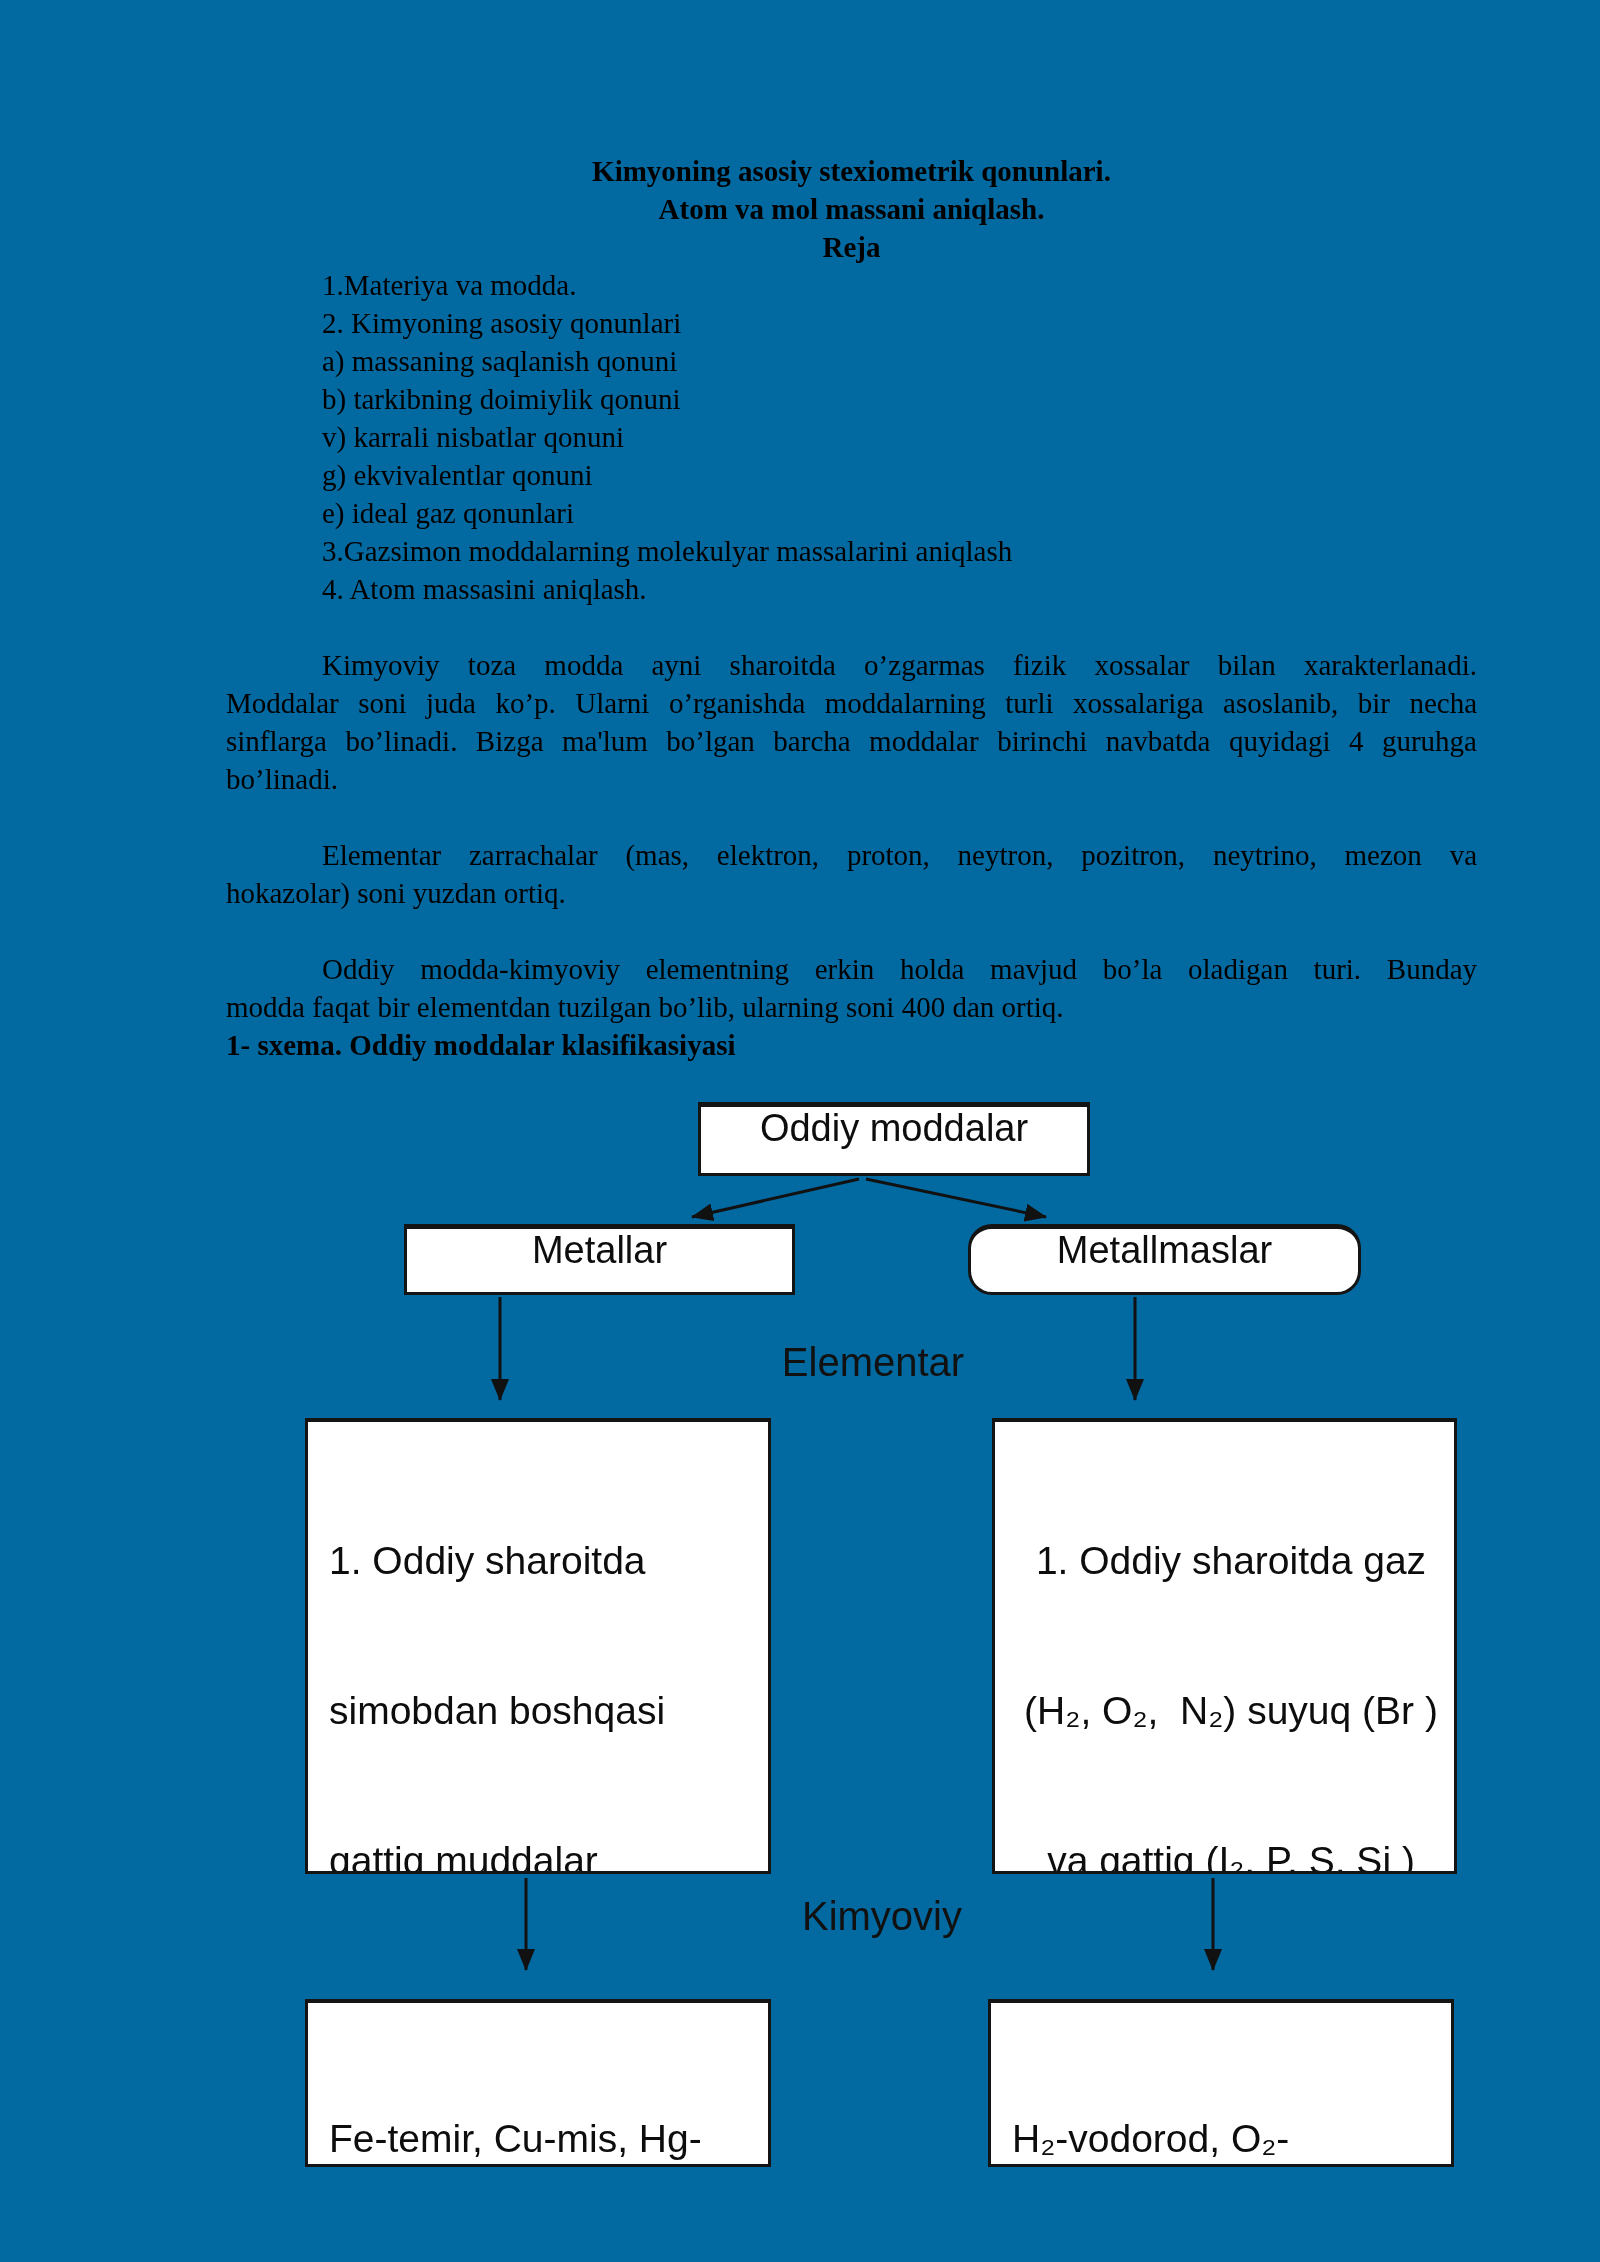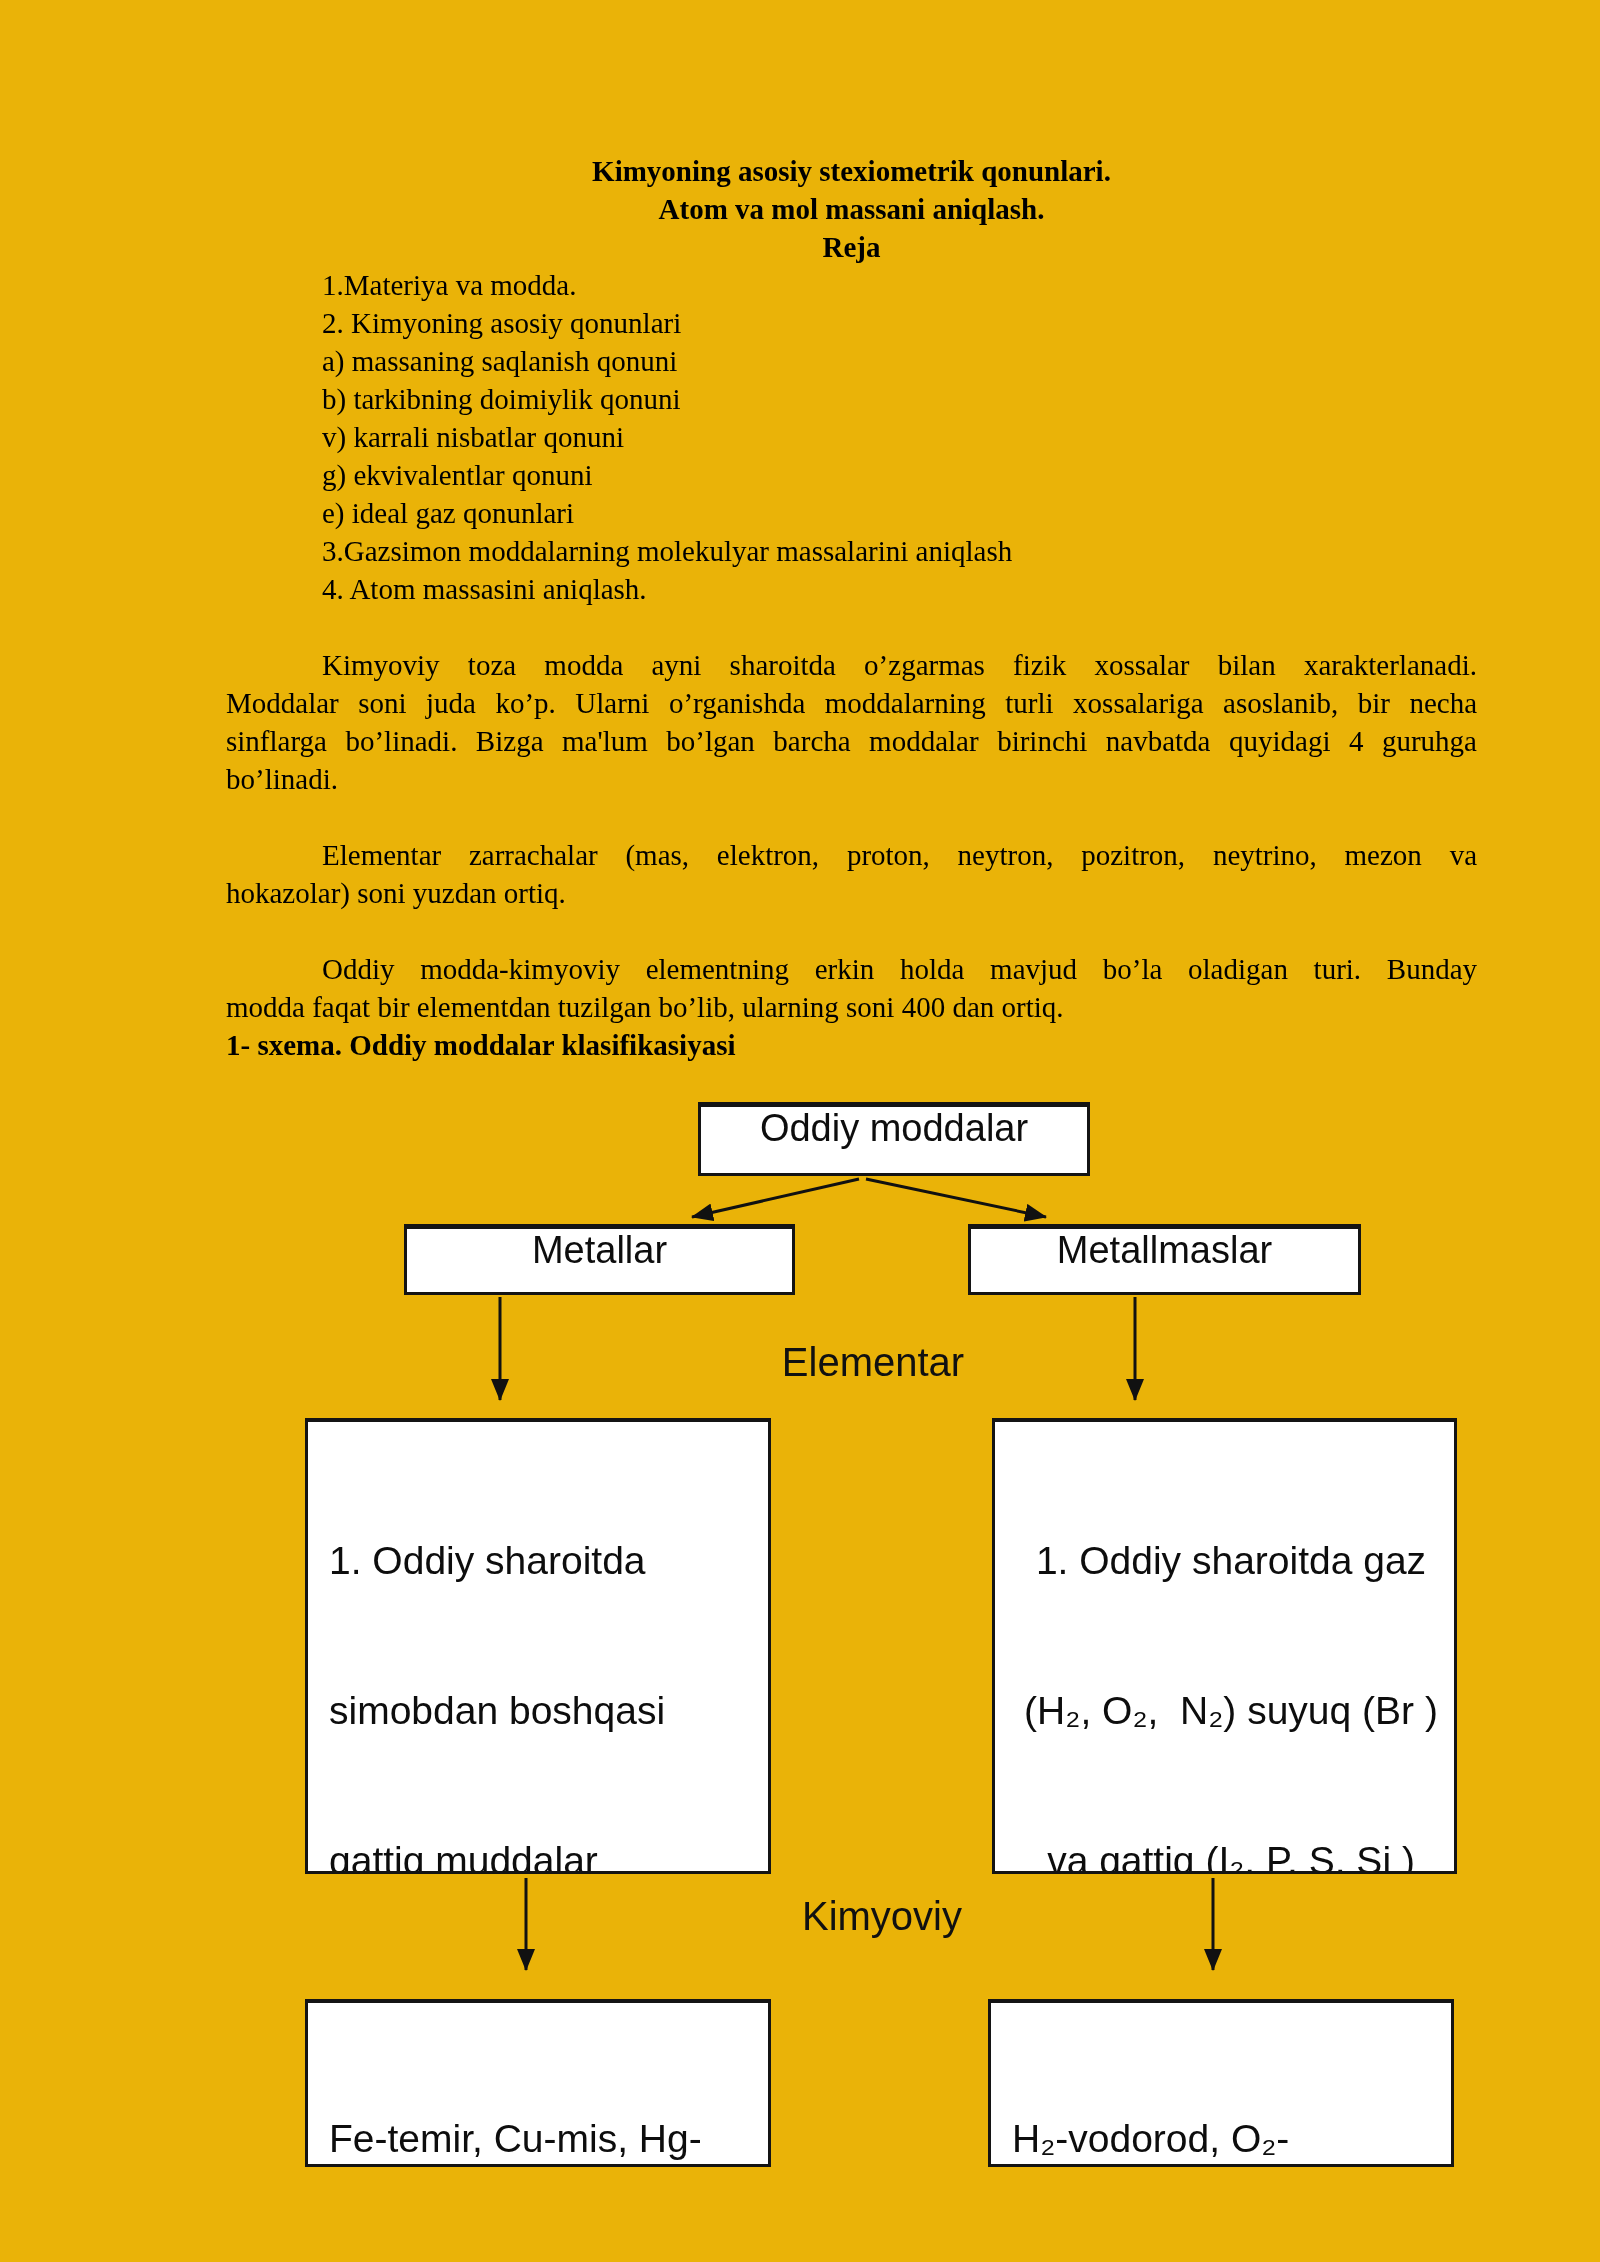--- a/index.html
+++ b/index.html
@@ -1,17 +1,17 @@
 <!DOCTYPE html>
 <html><head>
 <meta charset="utf-8">
 <style>
   html,body{margin:0;padding:0;background:#9c9c9c;}
   .page{
-    position:relative;width:1600px;height:2262px;background:#eab308;
+    position:relative;width:1600px;height:2262px;background:#0369a1;
     color:#000;font-family:"Liberation Serif",serif;overflow:hidden;
     margin:0 auto;
   }
   
   .text-flow{
     position:absolute;left:226px;top:152px;width:1251px;
     font-size:29px;line-height:38px;
   }
   .tline{height:38px;white-space:pre-wrap;overflow:hidden;}
   .title-line{text-align:center;font-weight:bold;}
@@ -23,21 +23,21 @@
   .item-line-2{padding-left:2px;}
   
   .node,.bigbox{
     position:absolute;box-sizing:border-box;background:#fff;
     border:3px solid #141414;border-top-width:5px;
     font-family:"Liberation Sans","DejaVu Sans",sans-serif;color:#0d0d0d;
   }
   .node{display:flex;justify-content:center;font-size:38px;}
   .node-root{left:698px;top:1102px;width:392px;height:74px;}
   .node-metals{left:404px;top:1224px;width:391px;height:71px;}
-  .node-nonmetals{left:968px;top:1224px;width:393px;height:71px;}
+  .node-nonmetals{left:968px;top:1224px;width:393px;height:71px;border-radius:24px;}
   .dlabel{
     position:absolute;width:400px;text-align:center;
     font-family:"Liberation Sans","DejaVu Sans",sans-serif;
     font-size:40px;color:#111;
   }
   .label-xossalari{left:673px;top:1340px;}
   .label-misollar{left:682px;top:1894px;}
   .bigbox{
     border-top-width:4px;overflow:hidden;white-space:pre;
     font-size:39px;line-height:50px;padding:14px 8px 0 21px;

